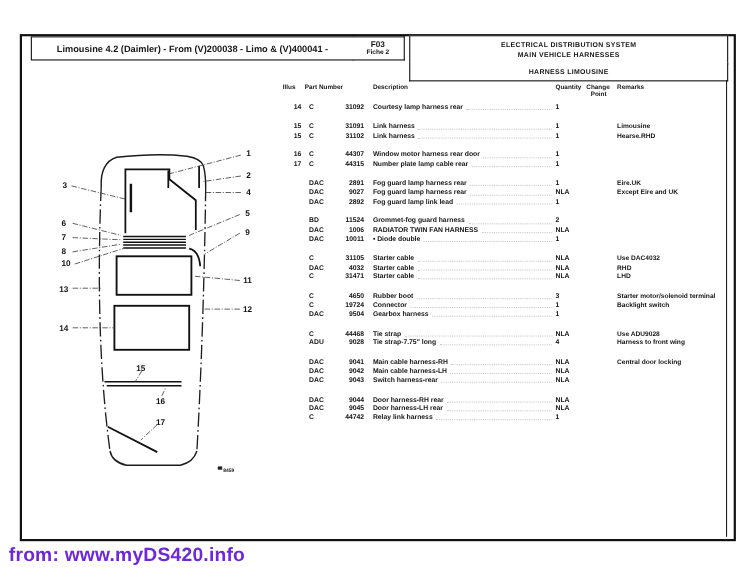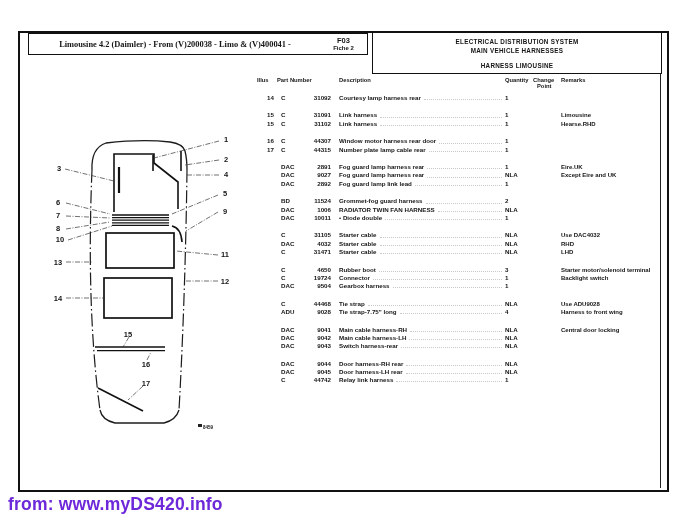--- a/index.html
+++ b/index.html
@@ -4,21 +4,21 @@
 <style>
   html,body{margin:0;padding:0;}
   body{
     width:682px;height:528px;background:#ffffff;overflow:hidden;position:relative;
     font-family:"Liberation Sans", sans-serif;color:#151515;
     -webkit-font-smoothing:antialiased;
   }
   .page-border{position:absolute;left:18px;top:31px;width:647px;height:457px;border:2px solid #111;}
   .title-box{position:absolute;left:28px;top:33px;width:292px;height:20px;border:1.5px solid #111;
     display:flex;align-items:center;justify-content:center;background:#fff;}
-  .title-box span{font-size:8.4px;font-weight:bold;white-space:nowrap;font-family:Liberation Serif, serif;}
+  .title-box span{font-size:8.4px;font-weight:bold;white-space:nowrap;}
   .fiche-box{position:absolute;left:320px;top:33px;width:47px;height:20px;border:1.5px solid #111;border-left:none;
     display:flex;flex-direction:column;align-items:center;justify-content:center;background:#fff;line-height:1.1;text-align:center;}
   .fiche-box .l1{font-size:7.5px;font-weight:bold;}
   .fiche-box .l2{font-size:6px;font-weight:bold;}
   .sys-box{position:absolute;left:372px;top:32px;width:288px;height:25px;border:1.5px solid #111;
     display:flex;flex-direction:column;align-items:center;justify-content:center;gap:2px;background:#fff;}
   .sys-box div{font-size:6.3px;font-weight:bold;letter-spacing:.3px;white-space:nowrap;}
   .sec-box{position:absolute;left:372px;top:57px;width:288px;height:16px;border:1.5px solid #111;border-top:none;
     display:flex;align-items:center;justify-content:center;background:#fff;}
   .sec-box div{font-size:6.3px;font-weight:bold;letter-spacing:.3px;}

